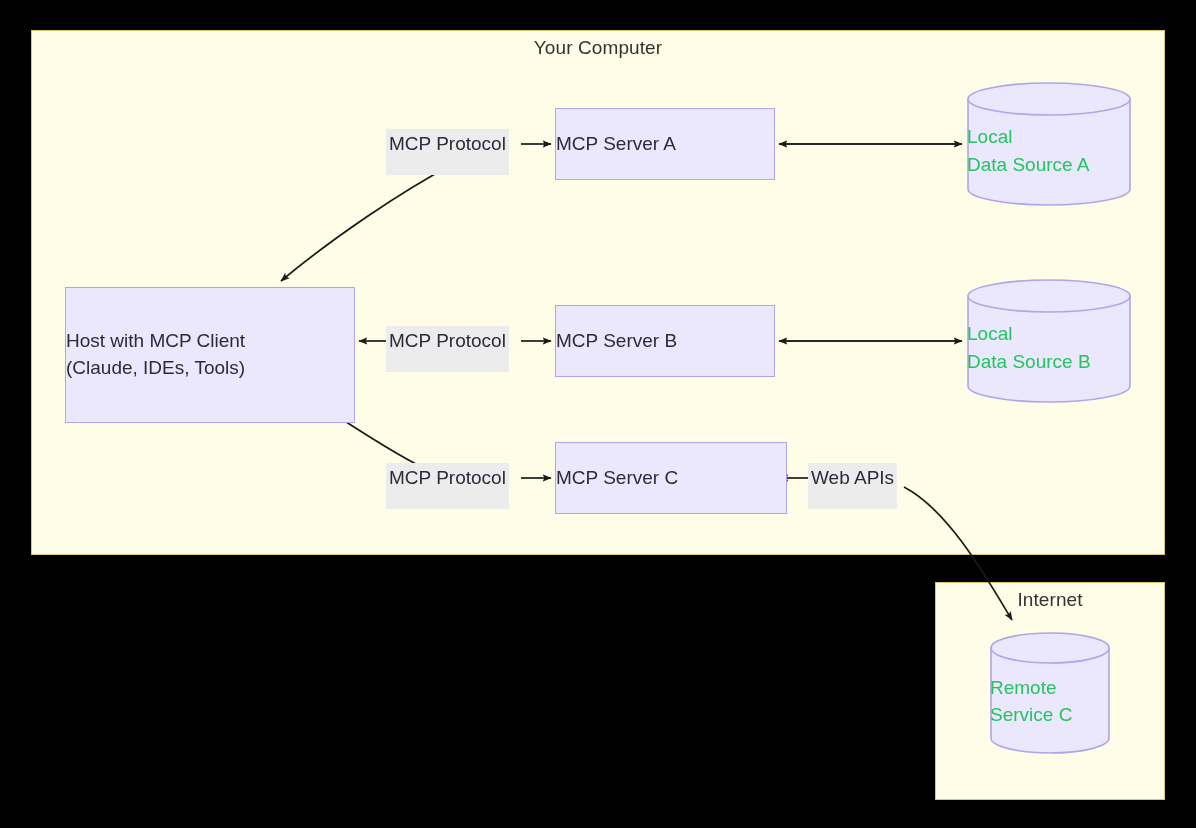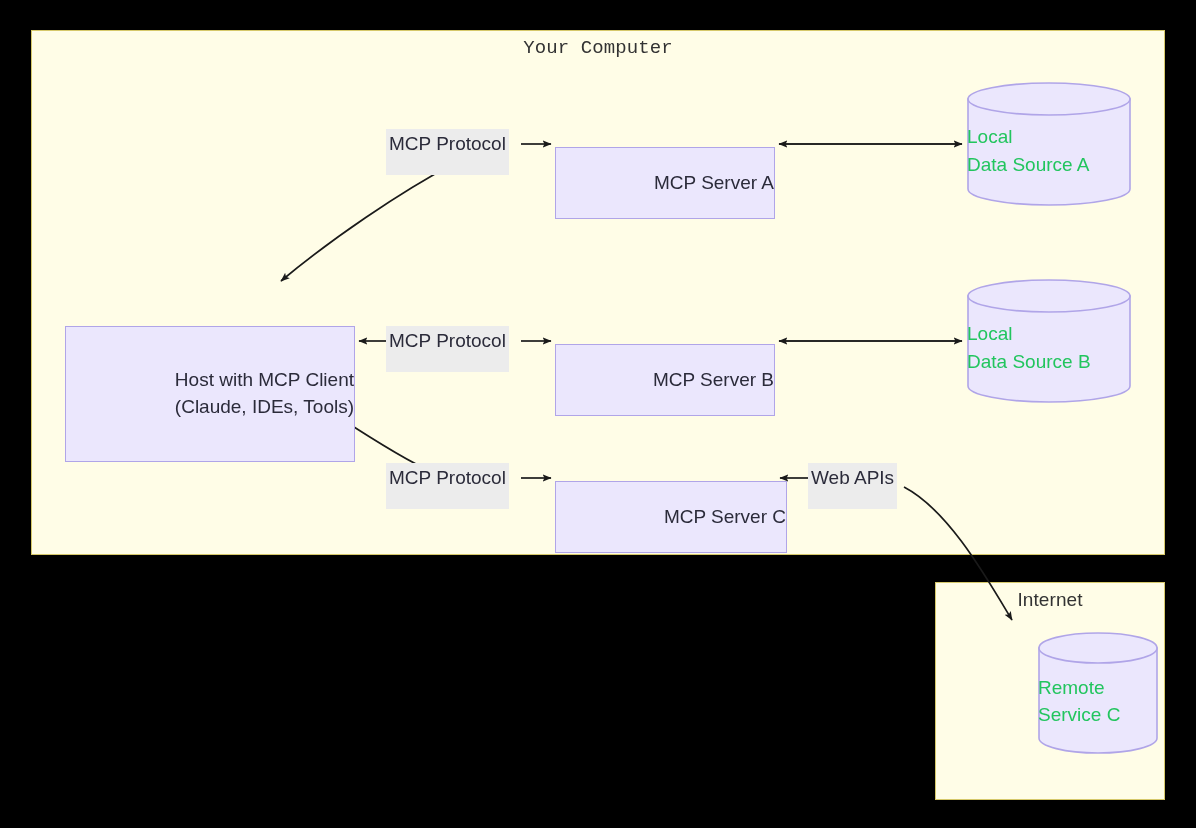--- a/index.html
+++ b/index.html
@@ -22,49 +22,48 @@
     background: #000000;
   }
   .frame {
     position: absolute;
     background: #fffde7;
     border: 1.5px solid #d6c86a;
     box-sizing: border-box;
   }
   #computer-frame {
     left: 31px; top: 30px;
-    width: 1134px; height: 525px; font-family: Liberation Mono, monospace;
+    width: 1134px; height: 525px;
   }
   #internet-frame {
     left: 935px; top: 582px;
     width: 230px; height: 218px;
   }
   .frame-title {
     position: absolute;
     left: 0; right: 0;
     top: 6px;
     text-align: center;
     font-size: 19px;
     color: #333333;
     letter-spacing: 0.1px;
   }
   .node-box {
     position: absolute;
     background: #ebe7fd;
     border: 1.6px solid #b0a5e8;
     box-sizing: border-box;
     display: flex;
-    align-items: flex-end;
+    align-items: flex-start;
     justify-content: center;
     flex-direction: column;
     color: #2b2b3a;
     font-size: 19px;
     line-height: 1.42;
     text-align: center;
-    margin-top: 39px;
   }
   .cyl {
     position: absolute;
   }
   .cyl svg { display: block; }
   .cyl-label {
     position: absolute;
     left: 0; right: 0;
     top: 50%;
     transform: translateY(-50%);
@@ -164,21 +163,21 @@
     <svg width="164" height="124" viewBox="0 0 164 124">
       <path d="M1,17 L1,107 A81,16 0 0 0 163,107 L163,17 Z" fill="#ebe7fd" stroke="#b0a5e8" stroke-width="1.6"></path>
       <ellipse cx="82" cy="17" rx="81" ry="16" fill="#ebe7fd" stroke="#b0a5e8" stroke-width="1.6"></ellipse>
     </svg>
     <div class="cyl-label" style="top:56%;">
       <div>Local</div>
       <div>Data Source B</div>
     </div>
   </div>
 
-  <div class="cyl" style="left:990px; top:632px; width:120px; height:122px;margin-left:48px;">
+  <div class="cyl" style="left:990px; top:632px; width:120px; height:122px;">
     <svg width="120" height="122" viewBox="0 0 120 122">
       <path d="M1,16 L1,106 A59,15 0 0 0 119,106 L119,16 Z" fill="#ebe7fd" stroke="#b0a5e8" stroke-width="1.6"></path>
       <ellipse cx="60" cy="16" rx="59" ry="15" fill="#ebe7fd" stroke="#b0a5e8" stroke-width="1.6"></ellipse>
     </svg>
     <div class="cyl-label" style="top:57%;">
       <div>Remote</div>
       <div>Service C</div>
     </div>
   </div>
 

